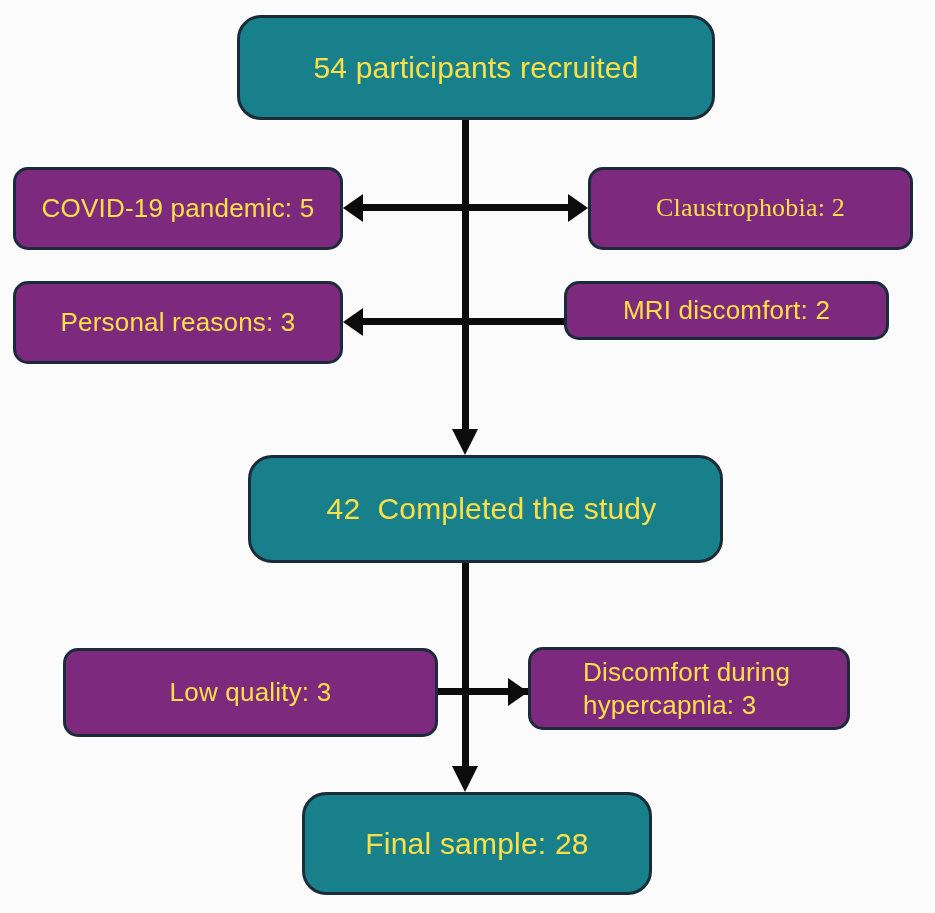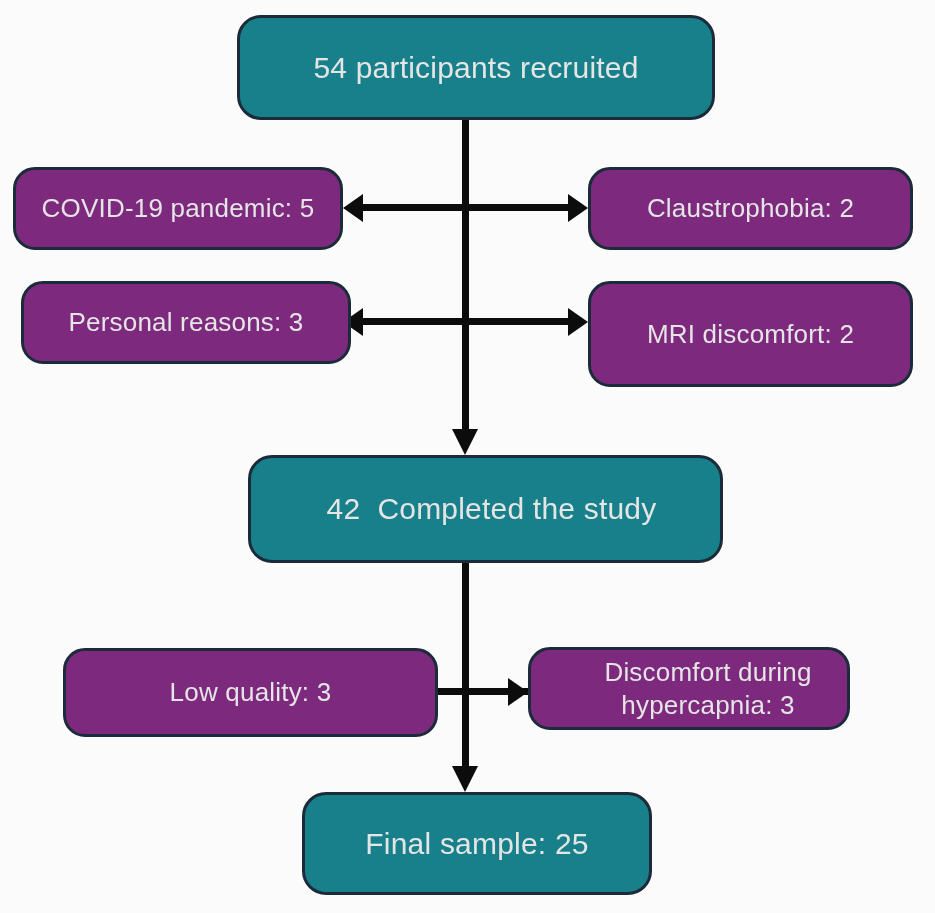--- a/index.html
+++ b/index.html
@@ -15,33 +15,33 @@
     background: #fbfbfb;
     overflow: hidden;
   }
   .box {
     position: absolute;
     box-sizing: border-box;
     display: flex;
     align-items: center;
     justify-content: center;
     text-align: center;
-    color: #e5e5e5;
+    color: #fde047;
     border: 3px solid #1c2b3a;
     line-height: 1.25;
     letter-spacing: 0.2px;
   }
   .teal {
     background: #17808a;
     border-radius: 24px;
     font-size: 30px;
   }
   .purple {
     background: #7d2a7e;
-    border-radius: 22px;
+    border-radius: 15px;
     font-size: 26px;
   }
   .left-text {
     justify-content: flex-start;
     text-align: left;
     padding-left: 52px;
     padding-right: 14px;
   }
   .shaft-v {
     position: absolute;
@@ -99,40 +99,40 @@
 
   <div class="box teal" style="left:237px; top:15px; width:478px; height:105px;">
     <span>54 participants recruited</span>
   </div>
 
   <div class="box teal" style="left:248px; top:455px; width:475px; height:108px;padding-left:12px;">
     <span>42&nbsp; Completed the study</span>
   </div>
 
   <div class="box teal" style="left:302px; top:792px; width:350px; height:103px;">
-    <span>Final sample: 25</span>
+    <span>Final sample: 28</span>
   </div>
 
   <div class="box purple" style="left:13px; top:167px; width:330px; height:83px;">
     <span>COVID-19 pandemic: 5</span>
   </div>
 
-  <div class="box purple" style="left:588px; top:167px; width:325px; height:83px;">
+  <div class="box purple" style="left:588px; top:167px; width:325px; height:83px;font-family:Liberation Serif, serif;">
     <span>Claustrophobia: 2</span>
   </div>
 
-  <div class="box purple" style="left:21px; top:281px; width:330px; height:83px;text-align:right;">
+  <div class="box purple" style="left:13px; top:281px; width:330px; height:83px;text-align:right;">
     <span>Personal reasons: 3</span>
   </div>
 
-  <div class="box purple" style="left:588px; top:281px; width:325px; height:106px;">
+  <div class="box purple" style="left:564px; top:281px; width:325px; height:59px;">
     <span>MRI discomfort: 2</span>
   </div>
 
   <div class="box purple" style="left:63px; top:648px; width:375px; height:89px;">
     <span>Low quality: 3</span>
   </div>
 
-  <div class="box purple left-text" style="left:528px; top:647px; width:322px; height:83px;text-align:center;">
+  <div class="box purple left-text" style="left:528px; top:647px; width:322px; height:83px;">
     <span>Discomfort during hypercapnia: 3</span>
   </div>
 
 </div>
 
 </body></html>

